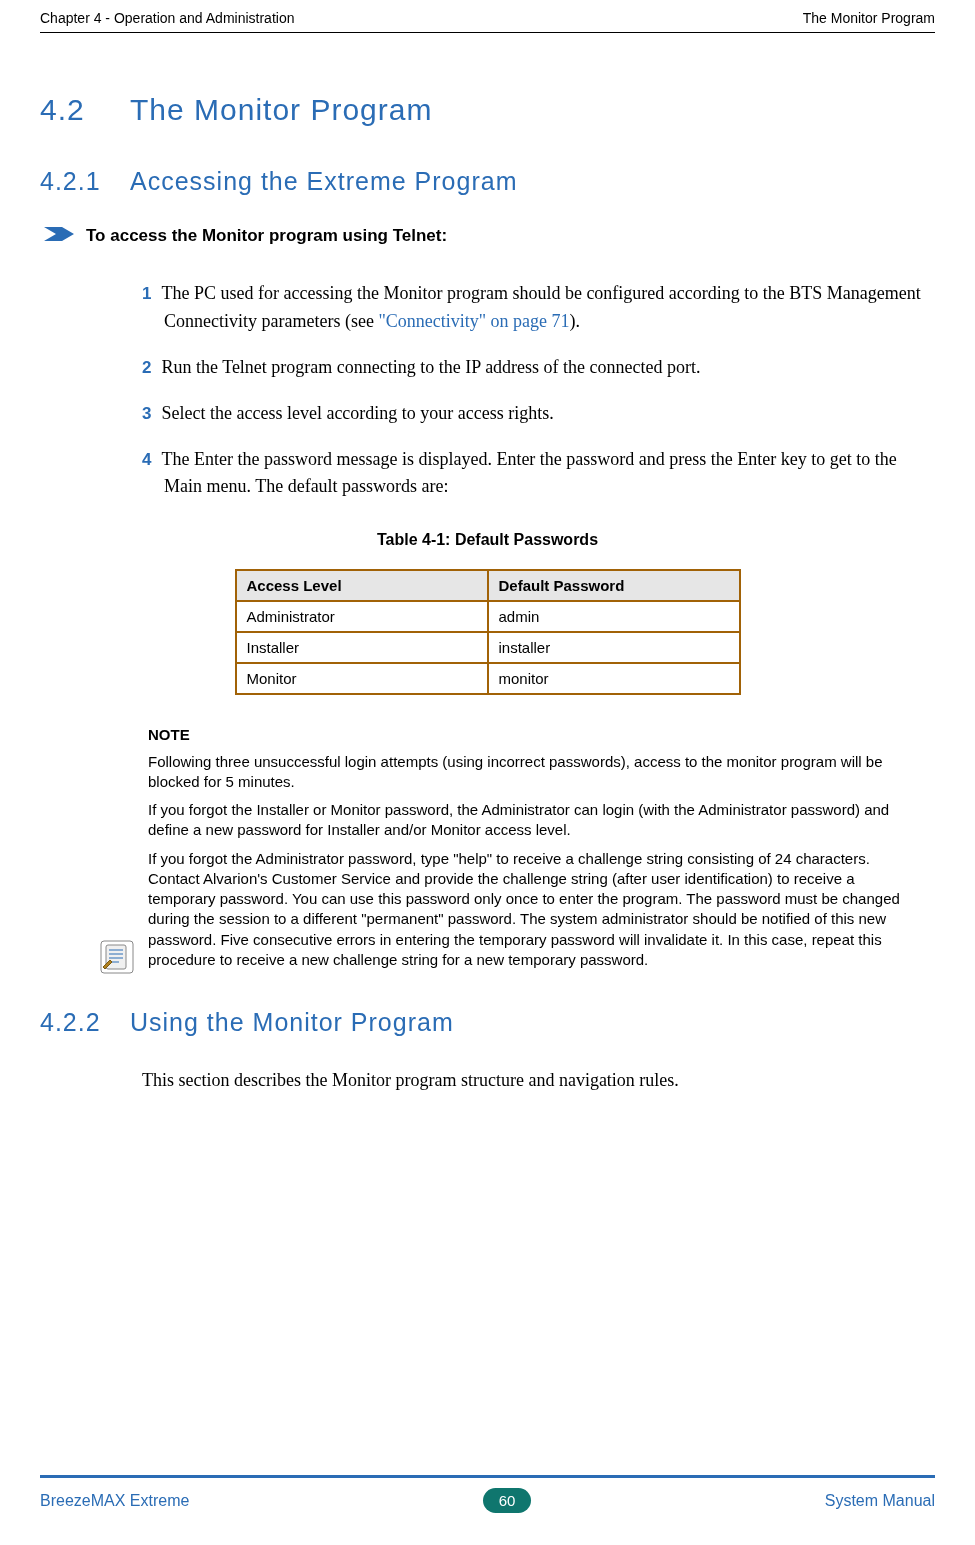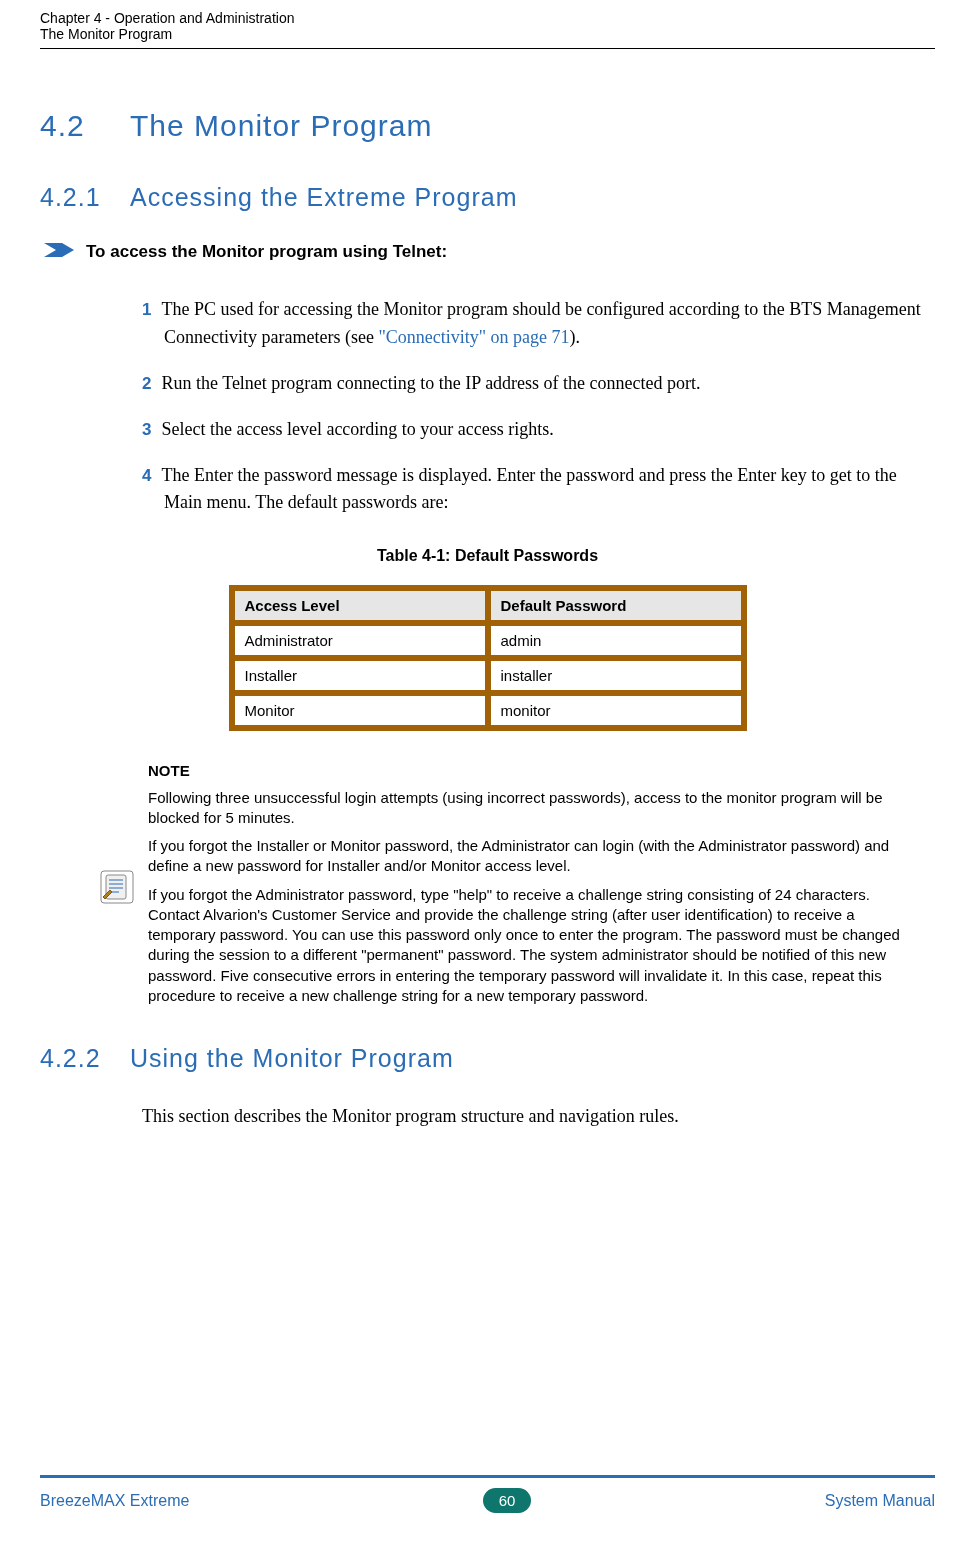--- a/index.html
+++ b/index.html
@@ -12,21 +12,20 @@
     font-family: Arial, Helvetica, sans-serif;
     color: #000;
     position: relative;
   }
   .header {
     display: flex;
     justify-content: space-between;
     padding: 10px 40px 6px 40px;
     font-size: 14px;
     color: #000;
-    flex-direction: column;
   }
   .header-rule {
     margin: 0 40px;
     border: none;
     border-top: 1px solid #000;
   }
   .content {
     padding: 40px 40px 0 40px;
   }
   .h-section {
@@ -91,33 +90,33 @@
     margin-top: 30px;
     margin-bottom: 20px;
   }
   table.pw {
     border-collapse: collapse;
     margin: 0 auto;
     font-family: Arial, Helvetica, sans-serif;
     font-size: 15px;
   }
   table.pw th, table.pw td {
-    border: 6px solid #a16207;
+    border: 2px solid #a16207;
     padding: 6px 10px;
     text-align: left;
   }
   table.pw th {
     background: #e6e6e6;
     font-weight: bold;
   }
   table.pw th:first-child, table.pw td:first-child { width: 230px; }
   table.pw th:last-child, table.pw td:last-child { width: 230px; }
   .note-block {
     display: flex;
-    align-items: center;
+    align-items: flex-end;
     gap: 14px;
     margin: 30px 0 30px 60px;
   }
   .note-icon { flex: 0 0 auto; margin-top: 2px; }
   .note-body {
     font-family: Arial, Helvetica, sans-serif;
     font-size: 15px;
     line-height: 1.35;
     padding-right: 20px;
   }

